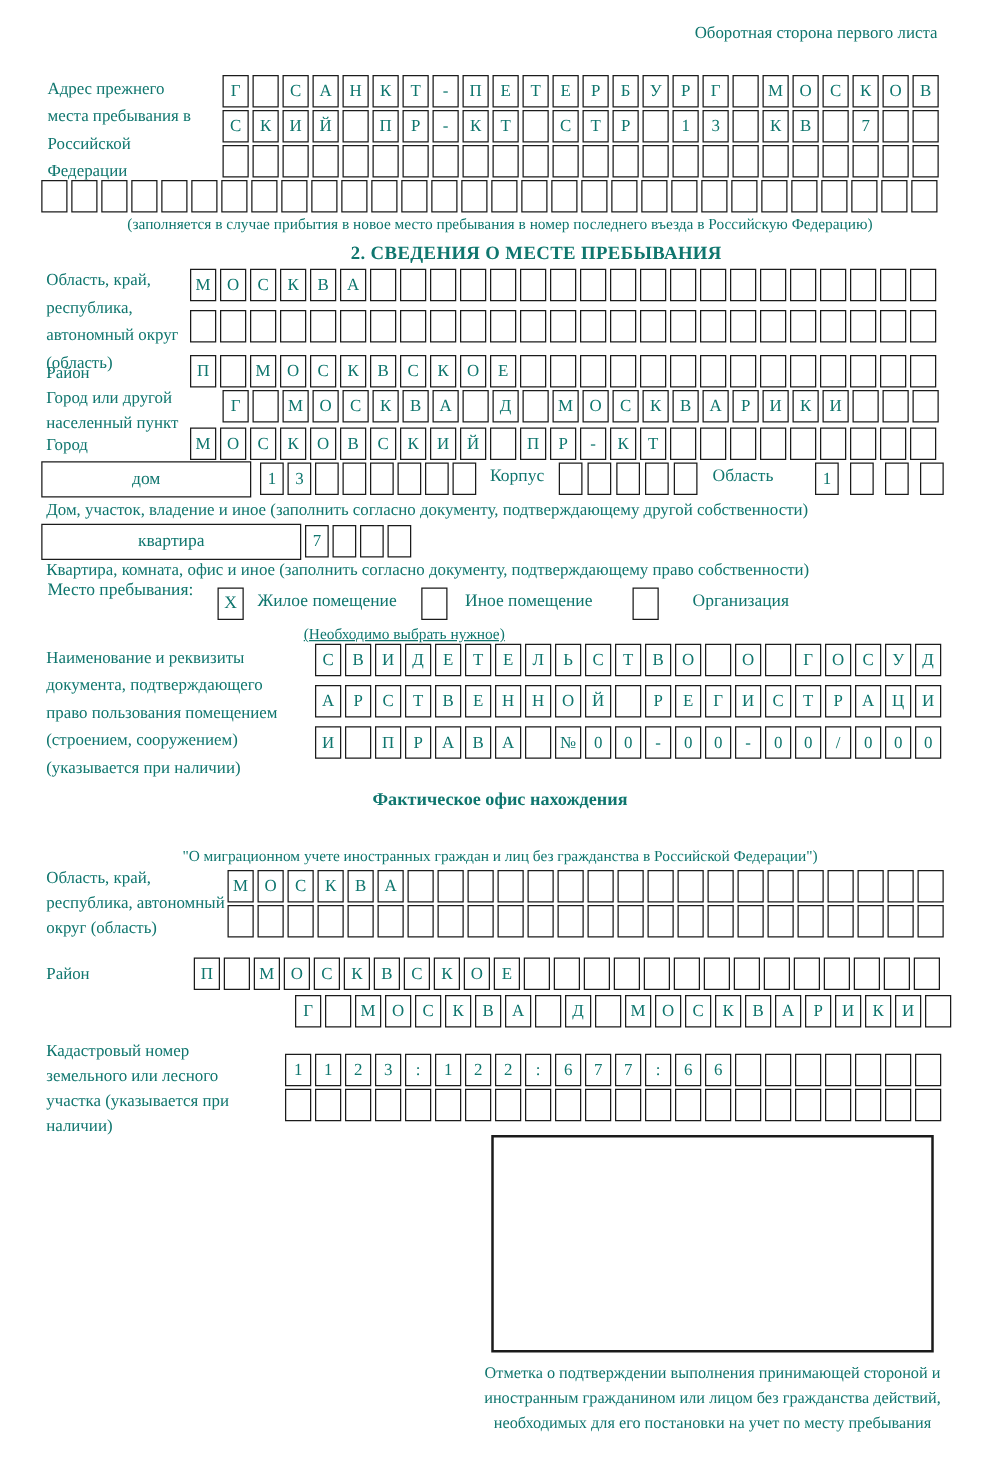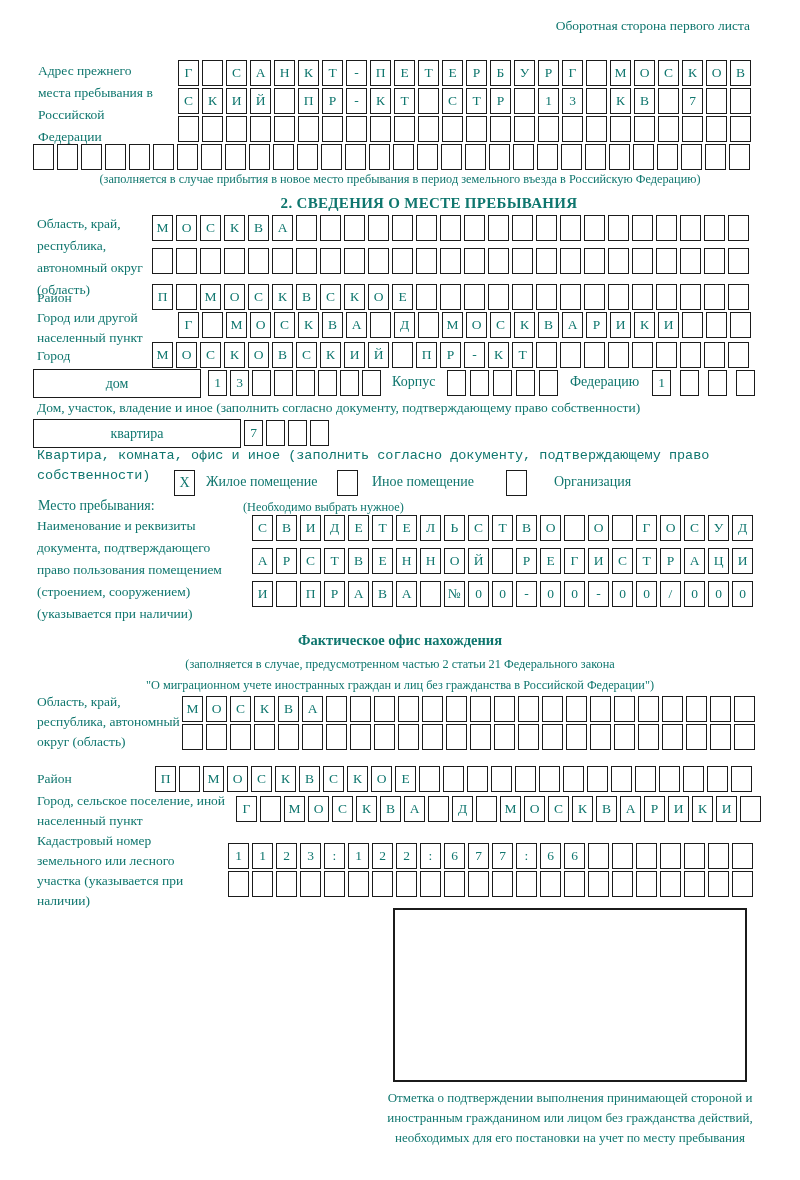--- a/index.html
+++ b/index.html
@@ -27,21 +27,21 @@
   .cellrow.spread .cell{width:19px;}
   .boxlabel{
     position:absolute; height:29px; box-sizing:border-box; border:1.8px solid #1b1b1b;
     display:flex; align-items:center; justify-content:center; font-size:14px; background:#fff;
   }
   .checkbox{
     position:absolute; width:21px; height:26px; box-sizing:border-box; border:1.7px solid #1b1b1b;
     display:flex; align-items:center; justify-content:center; font-size:14px; background:#fff;
   }
   .inline{position:absolute; font-size:14px;}
-  .smallnote{position:absolute; font-size:12.3px;}
+  .smallnote{position:absolute; font-size:12.3px;text-decoration:underline;}
   .stampbox{position:absolute; box-sizing:border-box; border:2px solid #1b1b1b; background:#fff;}
   .stampnote{position:absolute; text-align:center; font-size:13px; line-height:20px;}
 </style>
 </head>
 <body>
 
 <div class="page">
 
   <div class="sidenote" style="left:400px; top:18px; width:350px;">Оборотная сторона первого листа</div>
 
@@ -149,21 +149,21 @@
       <span class="cell"></span>
       <span class="cell"></span>
       <span class="cell"></span>
       <span class="cell"></span>
       <span class="cell"></span>
       <span class="cell"></span>
       <span class="cell"></span>
       <span class="cell"></span>
       <span class="cell"></span>
     </div>
-  <div class="footnote" style="top:172px;">(заполняется в случае прибытия в новое место пребывания в период земельного въезда в Российскую Федерацию)</div>
+  <div class="footnote" style="top:172px;">(заполняется в случае прибытия в новое место пребывания в номер последнего въезда в Российскую Федерацию)</div>
 
   <div class="sectitle" style="top:195px;padding-left:29px;">2. СВЕДЕНИЯ О МЕСТЕ ПРЕБЫВАНИЯ</div>
 
   <div class="label" style="left:37px; top:213px; width:112px; line-height:22px;">Область, край, республика, автономный округ (область)</div>
   <div class="cellrow" style="left:152px; top:215px;">
       <span class="cell">М</span>
       <span class="cell">О</span>
       <span class="cell">С</span>
       <span class="cell">К</span>
       <span class="cell">В</span>
@@ -314,41 +314,41 @@
       <span class="cell"></span>
     </div>
   <div class="inline" style="left:392px; top:374px;">Корпус</div>
   <div class="cellrow korpus" style="left:447px; top:370px;">
       <span class="cell"></span>
       <span class="cell"></span>
       <span class="cell"></span>
       <span class="cell"></span>
       <span class="cell"></span>
     </div>
-  <div class="inline" style="left:570px; top:374px;">Федерацию</div>
+  <div class="inline" style="left:570px; top:374px;">Область</div>
   <div class="cellrow spread" style="left:652px; top:370px;">
       <span class="cell">1</span>
       <span class="cell"></span>
       <span class="cell"></span>
       <span class="cell"></span>
     </div>
 
-  <div class="label" style="left:37px; top:398px; width:740px;">Дом, участок, владение и иное (заполнить согласно документу, подтверждающему право собственности)</div>
+  <div class="label" style="left:37px; top:398px; width:740px;">Дом, участок, владение и иное (заполнить согласно документу, подтверждающему другой собственности)</div>
 
   <div class="boxlabel" style="left:33px; top:419px; width:208px;">квартира</div>
   <div class="cellrow narrow" style="left:244px; top:420px;">
       <span class="cell">7</span>
       <span class="cell"></span>
       <span class="cell"></span>
       <span class="cell"></span>
     </div>
 
-  <div class="label" style="left:37px; top:446px; width:740px;font-family:Liberation Mono, monospace;">Квартира, комната, офис и иное (заполнить согласно документу, подтверждающему право собственности)</div>
-
-  <div class="inline" style="left:38px; top:498px;">Место пребывания:</div>
+  <div class="label" style="left:37px; top:446px; width:740px;">Квартира, комната, офис и иное (заполнить согласно документу, подтверждающему право собственности)</div>
+
+  <div class="inline" style="left:38px; top:465px;">Место пребывания:</div>
   <div class="checkbox" style="left:174px; top:470px;">X</div>
   <div class="inline" style="left:206px; top:474px;">Жилое помещение</div>
   <div class="checkbox" style="left:337px; top:470px;"></div>
   <div class="inline" style="left:372px; top:474px;">Иное помещение</div>
   <div class="checkbox" style="left:506px; top:470px;"></div>
   <div class="inline" style="left:554px; top:474px;">Организация</div>
   <div class="smallnote" style="left:243px; top:500px;">(Необходимо выбрать нужное)</div>
 
   <div class="label" style="left:37px; top:515px; width:205px; line-height:22px;">Наименование и реквизиты документа, подтверждающего право пользования помещением (строением, сооружением) (указывается при наличии)</div>
   <div class="cellrow" style="left:252px; top:515px;">
@@ -415,21 +415,20 @@
       <span class="cell">-</span>
       <span class="cell">0</span>
       <span class="cell">0</span>
       <span class="cell">/</span>
       <span class="cell">0</span>
       <span class="cell">0</span>
       <span class="cell">0</span>
     </div>
 
   <div class="subtitle" style="top:632px;">Фактическое офис нахождения</div>
-  <div class="footnote" style="top:657px;">(заполняется в случае, предусмотренном частью 2 статьи 21 Федерального закона</div>
   <div class="footnote" style="top:678px;">"О миграционном учете иностранных граждан и лиц без гражданства в Российской Федерации")</div>
 
   <div class="label" style="left:37px; top:692px; width:145px;">Область, край, республика, автономный округ (область)</div>
   <div class="cellrow" style="left:182px; top:696px;">
       <span class="cell">М</span>
       <span class="cell">О</span>
       <span class="cell">С</span>
       <span class="cell">К</span>
       <span class="cell">В</span>
       <span class="cell">А</span>
@@ -501,21 +500,20 @@
       <span class="cell"></span>
       <span class="cell"></span>
       <span class="cell"></span>
       <span class="cell"></span>
       <span class="cell"></span>
       <span class="cell"></span>
       <span class="cell"></span>
       <span class="cell"></span>
     </div>
 
-  <div class="label" style="left:37px; top:791px; width:190px;">Город, сельское поселение, иной населенный пункт</div>
   <div class="cellrow" style="left:236px; top:796px;">
       <span class="cell">Г</span>
       <span class="cell"></span>
       <span class="cell">М</span>
       <span class="cell">О</span>
       <span class="cell">С</span>
       <span class="cell">К</span>
       <span class="cell">В</span>
       <span class="cell">А</span>
       <span class="cell"></span>

